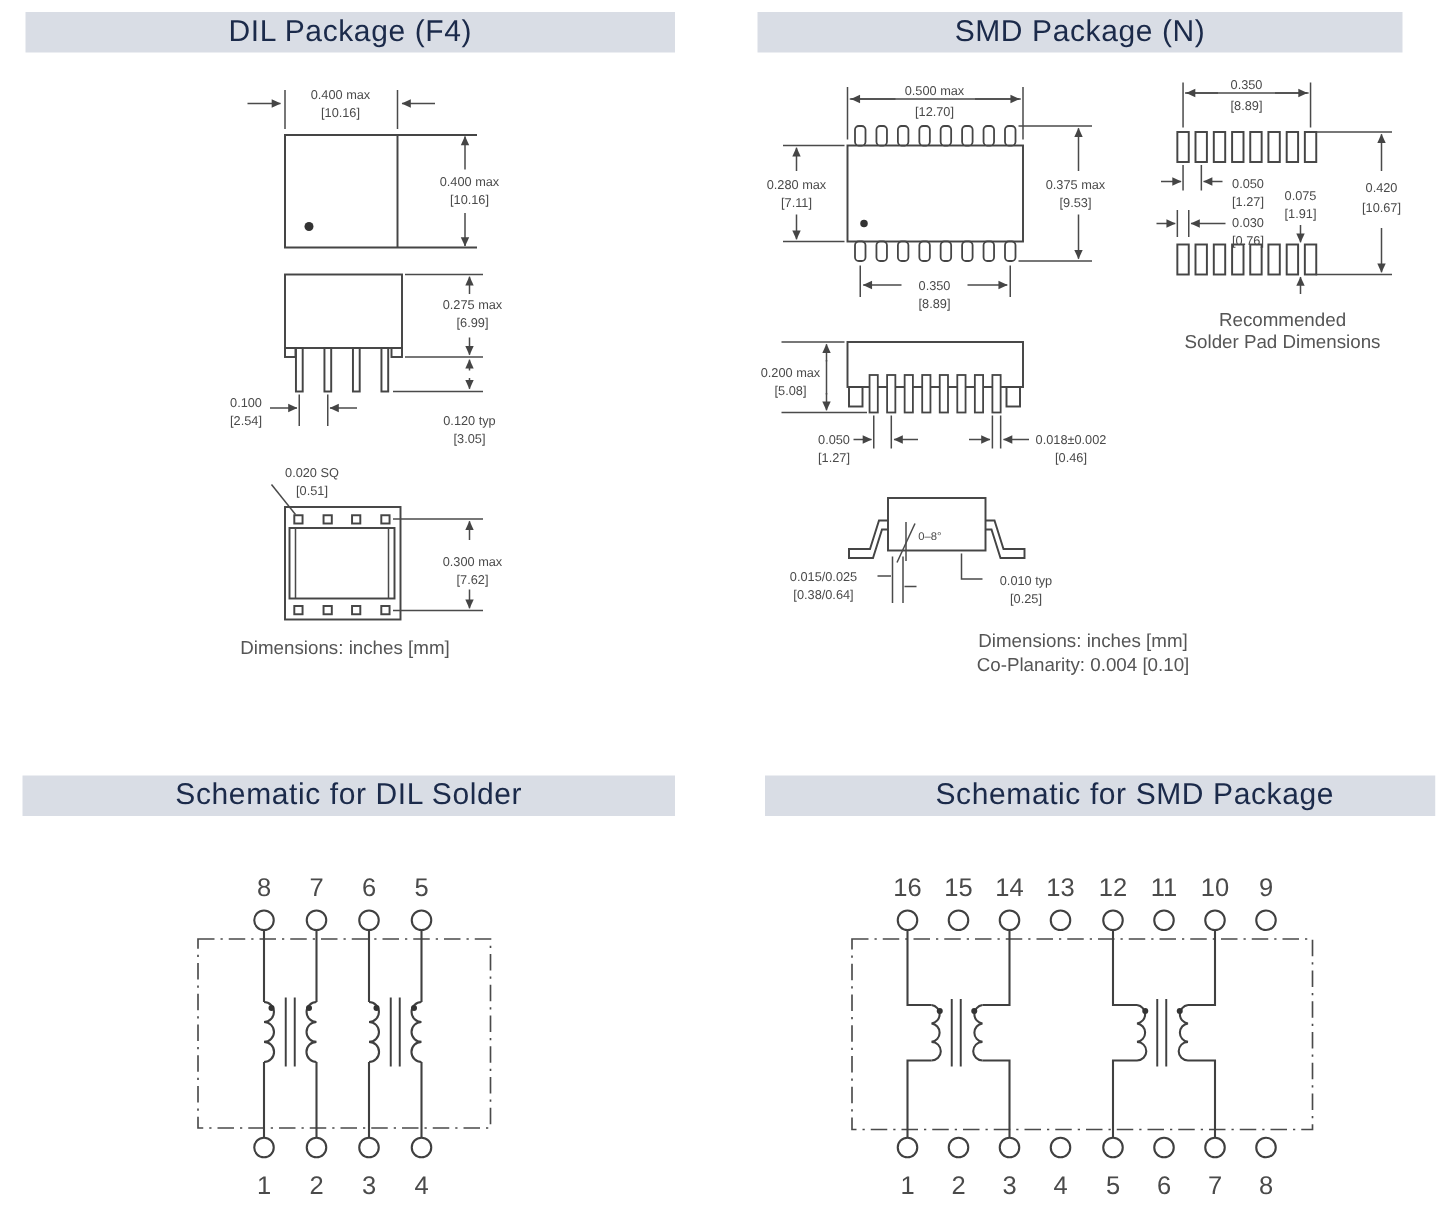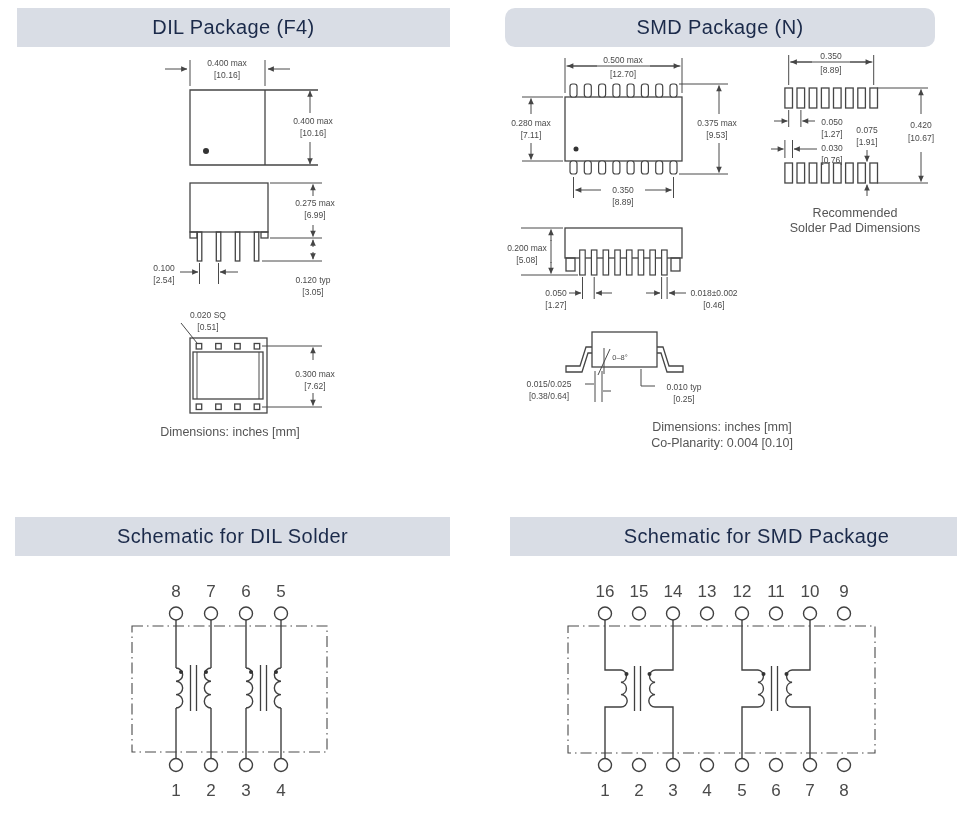--- a/index.html
+++ b/index.html
@@ -1,39 +1,39 @@
 <!DOCTYPE html>
 <html><head>
 <meta charset="utf-8">
 <style>
   html,body{margin:0;padding:0;background:#fff;}
   .page{position:relative;width:957px;height:815px;background:#ffffff;overflow:hidden;
         font-family:"Liberation Sans",sans-serif;}
-  .hdr{position:absolute;height:39px;background:#d9dde5;color:#1b2a4a;
+  .hdr{position:absolute;height:27px;background:#d9dde5;color:#1b2a4a;
        font-size:20px;letter-spacing:.4px;display:flex;align-items:center;justify-content:center;text-align:center;}
   svg{position:absolute;}
   .ln{fill:none;stroke:#454545;stroke-width:1.3;}
   .lnt{fill:none;stroke:#4a4a4a;stroke-width:1;}
   .fw{fill:#ffffff;stroke:#454545;stroke-width:1.2;}
   .dot{fill:#333;stroke:none;}
   .dtx{font-family:"Liberation Sans",sans-serif;font-size:8.5px;fill:#4a4a4a;text-anchor:middle;}
   .dtx2{font-family:"Liberation Sans",sans-serif;font-size:7.5px;fill:#4a4a4a;text-anchor:middle;}
   .cap{font-family:"Liberation Sans",sans-serif;font-size:12.5px;fill:#555;text-anchor:middle;}
   .pn{font-family:"Liberation Sans",sans-serif;font-size:17px;fill:#4a4a4a;text-anchor:middle;}
   .ln2{fill:none;stroke:#404040;stroke-width:1.4;}
   .core{fill:none;stroke:#404040;stroke-width:1.3;}
   .dd{fill:none;stroke:#4a4a4a;stroke-width:1.1;stroke-dasharray:11 4 1.5 4;}
 </style>
 </head>
 <body>
 
 <div class="page">
 
   <div class="hdr" style="left:17px;top:8px;width:433px;">DIL Package (F4)</div>
-  <div class="hdr" style="left:505px;top:8px;width:430px;border-radius:10px;">SMD Package (N)</div>
+  <div class="hdr" style="left:505px;top:8px;width:430px;">SMD Package (N)</div>
   <div class="hdr" style="left:15px;top:517px;width:435px;">Schematic for DIL Solder</div>
   <div class="hdr" style="left:510px;top:517px;width:425px;padding-left:34px;">Schematic for SMD Package</div>
 
   <svg style="left:0;top:40px;" width="478" height="465" viewBox="0 40 478 465">
     <defs>
       <marker id="ar1" viewBox="0 0 8 8" refX="7.2" refY="4" markerWidth="7" markerHeight="7" orient="auto">
         <path d="M0.5,0.8 L7.5,4 L0.5,7.2 Z" fill="#454545"></path>
       </marker>
     </defs>
 

